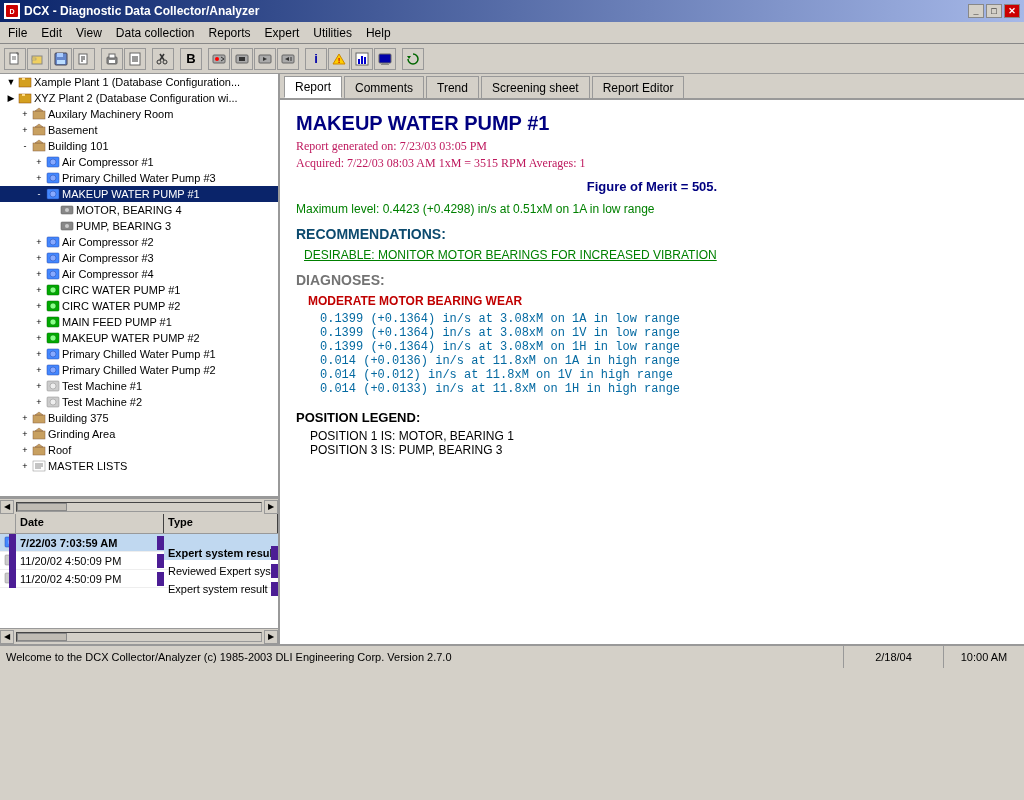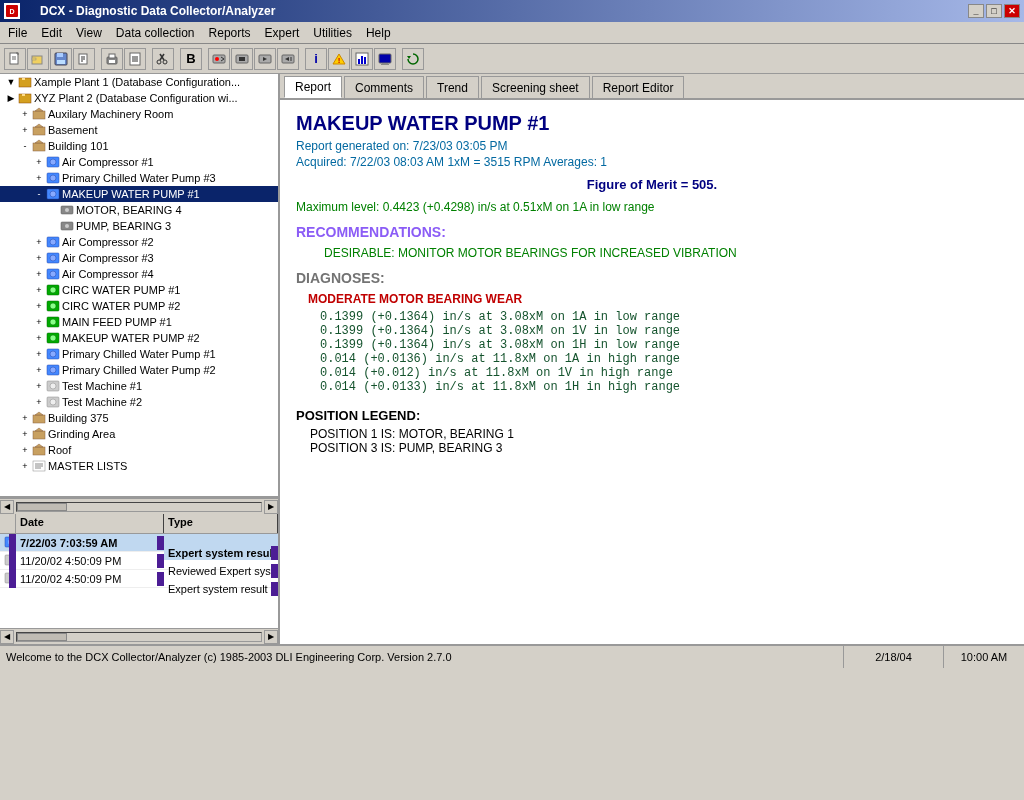--- a/index.html
+++ b/index.html
@@ -10,21 +10,21 @@
       background: linear-gradient(to right, #0a246a, #a6b8e8);
       color: white;
       height: 22px;
       display: flex;
       align-items: center;
       justify-content: space-between;
       padding: 0 4px;
       font-size: 12px;
       font-weight: bold;
     }
-    #titlebar-left { display: flex; align-items: center; gap: 20px; }
+    #titlebar-left { display: flex; align-items: center; gap: 4px; }
     #titlebar-right { display: flex; gap: 2px; }
     .title-btn {
       width: 16px; height: 14px;
       background: #d4d0c8;
       border: 1px solid #888;
       display: flex; align-items: center; justify-content: center;
       font-size: 9px; cursor: pointer; color: black;
     }
     .title-icon { width: 16px; height: 16px; background: #fff; font-size: 10px; display:flex; align-items:center; justify-content:center; }
 
@@ -193,28 +193,28 @@
       background: white;
       overflow-y: auto;
       padding: 12px 16px;
     }
     .report-title {
       font-size: 20px;
       font-weight: bold;
       color: #000080;
       margin-bottom: 4px;
     }
-    .report-meta { font-size: 12px; color: #0369a1; margin-bottom: 2px; }
+    .report-meta { font-size: 12px; color: #be185d; margin-bottom: 2px; font-family: Liberation Serif, serif; }
     .report-fom { font-size: 13px; color: #000080; font-weight: bold; margin: 8px 0; text-align: center; }
     .report-maxlevel { font-size: 12px; color: green; margin-bottom: 10px; }
-    .report-section { font-size: 14px; font-weight: bold; color: #8b5cf6; margin: 10px 0 6px 0; }
-    .report-desirable { font-size: 12px; color: #008000; margin-left: 28px; margin-bottom: 10px; }
+    .report-section { font-size: 14px; font-weight: bold; color: #0c4a6e; margin: 10px 0 6px 0; }
+    .report-desirable { font-size: 12px; color: #008000; margin-left: 8px; margin-bottom: 10px; text-decoration: underline; }
     .diagnoses-header { font-size: 14px; font-weight: bold; color: #737373; margin: 8px 0 4px 0; }
     .diagnoses-subheader { font-size: 12px; font-weight: bold; color: #c00000; margin: 6px 0 4px 12px; }
-    .diagnoses-line { font-size: 12px; font-family: 'Courier New', monospace; margin-left: 24px; color: #14532d; }
+    .diagnoses-line { font-size: 12px; font-family: 'Courier New', monospace; margin-left: 24px; color: #0369a1; }
     .position-legend { font-size: 13px; font-weight: bold; color: black; margin: 14px 0 4px 0; }
     .position-line { font-size: 12px; margin-left: 14px; }
 
     
     #statusbar {
       height: 24px;
       background: #d4d0c8;
       border-top: 2px solid #999;
       display: flex;
       align-items: center;

